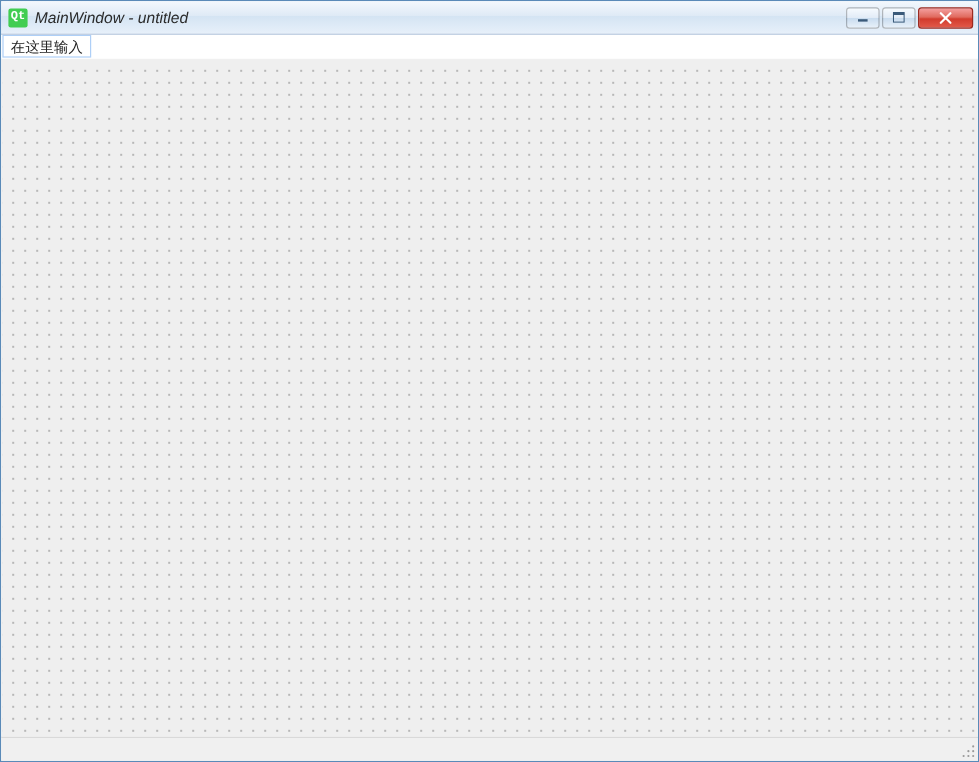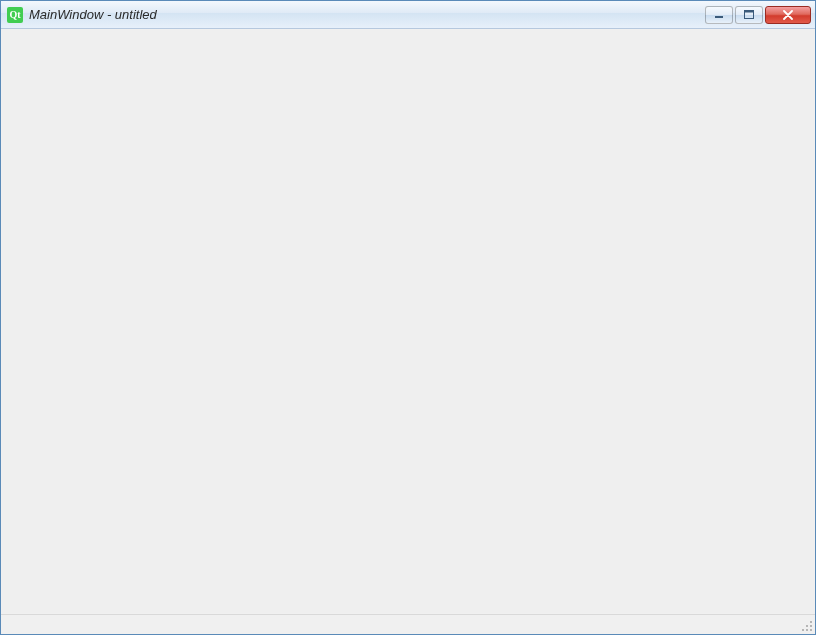--- a/index.html
+++ b/index.html
@@ -32,21 +32,21 @@
     width: 16px;
     height: 16px;
     background: #41cd52;
     border-radius: 2px;
     display: flex;
     align-items: center;
     justify-content: center;
     color: #fff;
     font-weight: bold;
     font-size: 10px;
-    font-family: Liberation Serif, serif;
+    font-family: Liberation Mono, monospace;
     margin-right: 6px;
     flex-shrink: 0;
   }
   .title-text {
     color: #2a2a2a;
     font-size: 13px;
     flex: 1;
     white-space: nowrap;
     overflow: hidden;
     font-style: italic;
@@ -142,20 +142,23 @@
         </svg>
       </div>
       <div class="win-btn close">
         <svg width="12" height="10" viewBox="0 0 12 10">
           <path d="M2 1 L10 9 M10 1 L2 9" stroke="#fff" stroke-width="1.8" stroke-linecap="round"></path>
         </svg>
       </div>
     </div>
   </div>
 
+  <div class="menubar">
+    <div class="menu-placeholder">在这里输入</div>
+  </div>
 
   <div class="canvas-wrap">
     <div class="design-dots"></div>
   </div>
 
   <div class="statusbar">
     <svg class="size-grip" viewBox="0 0 14 14">
       <circle cx="12" cy="4" r="0.9" fill="#9a9a9a"></circle>
       <circle cx="8" cy="8" r="0.9" fill="#9a9a9a"></circle>
       <circle cx="12" cy="8" r="0.9" fill="#9a9a9a"></circle>

